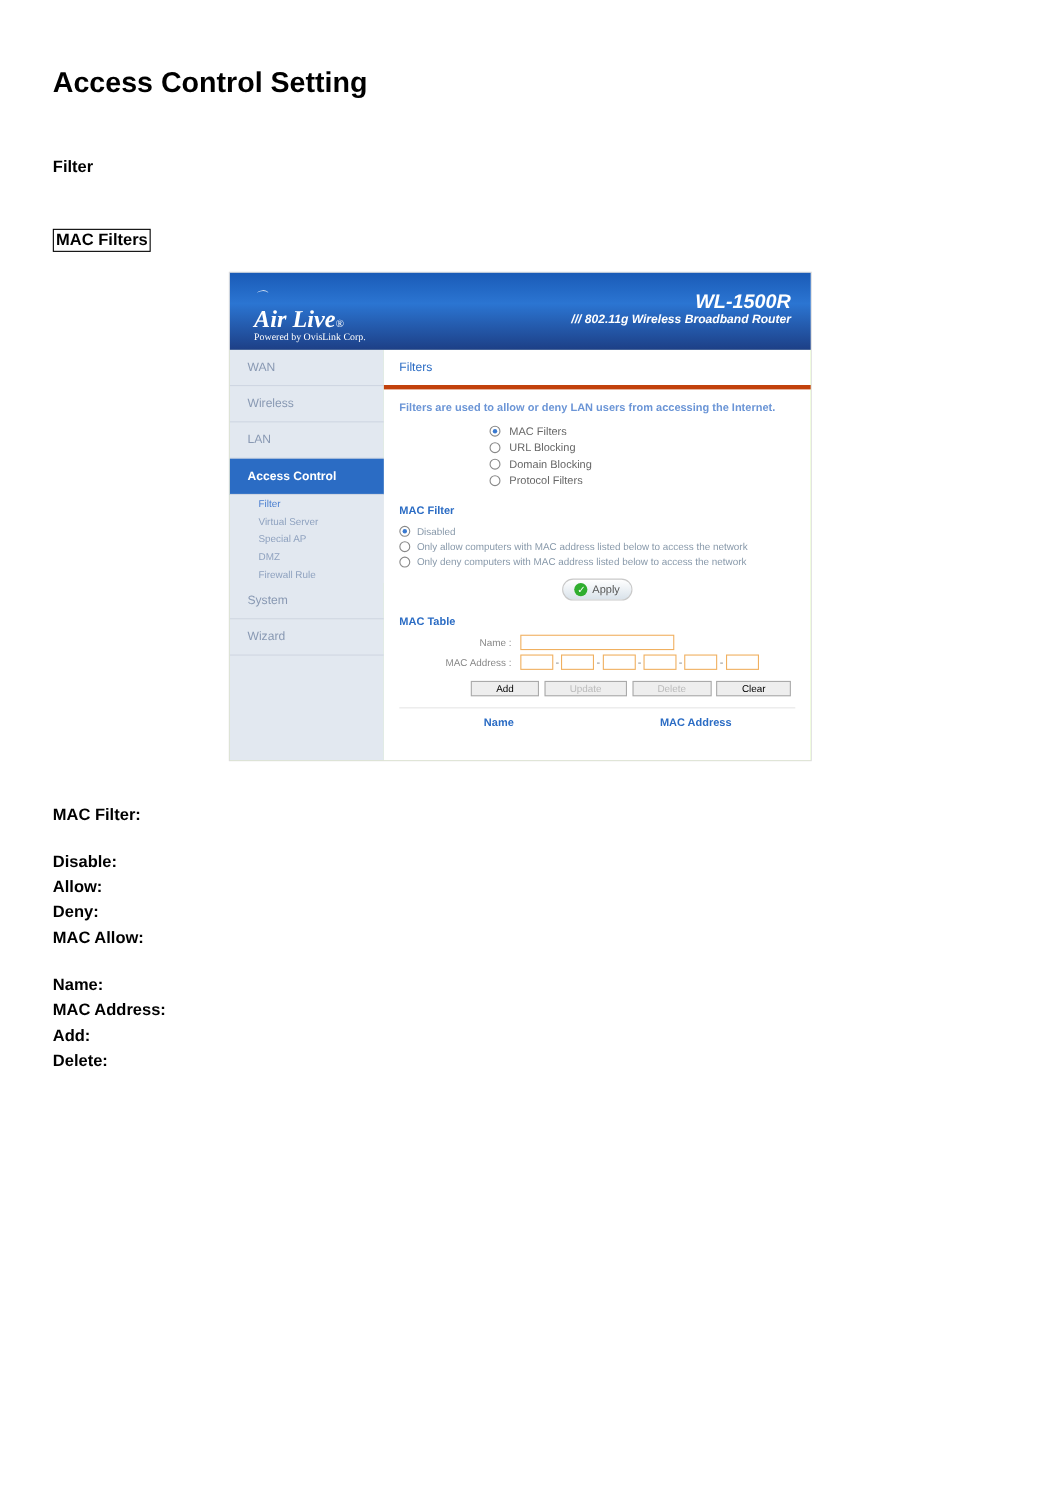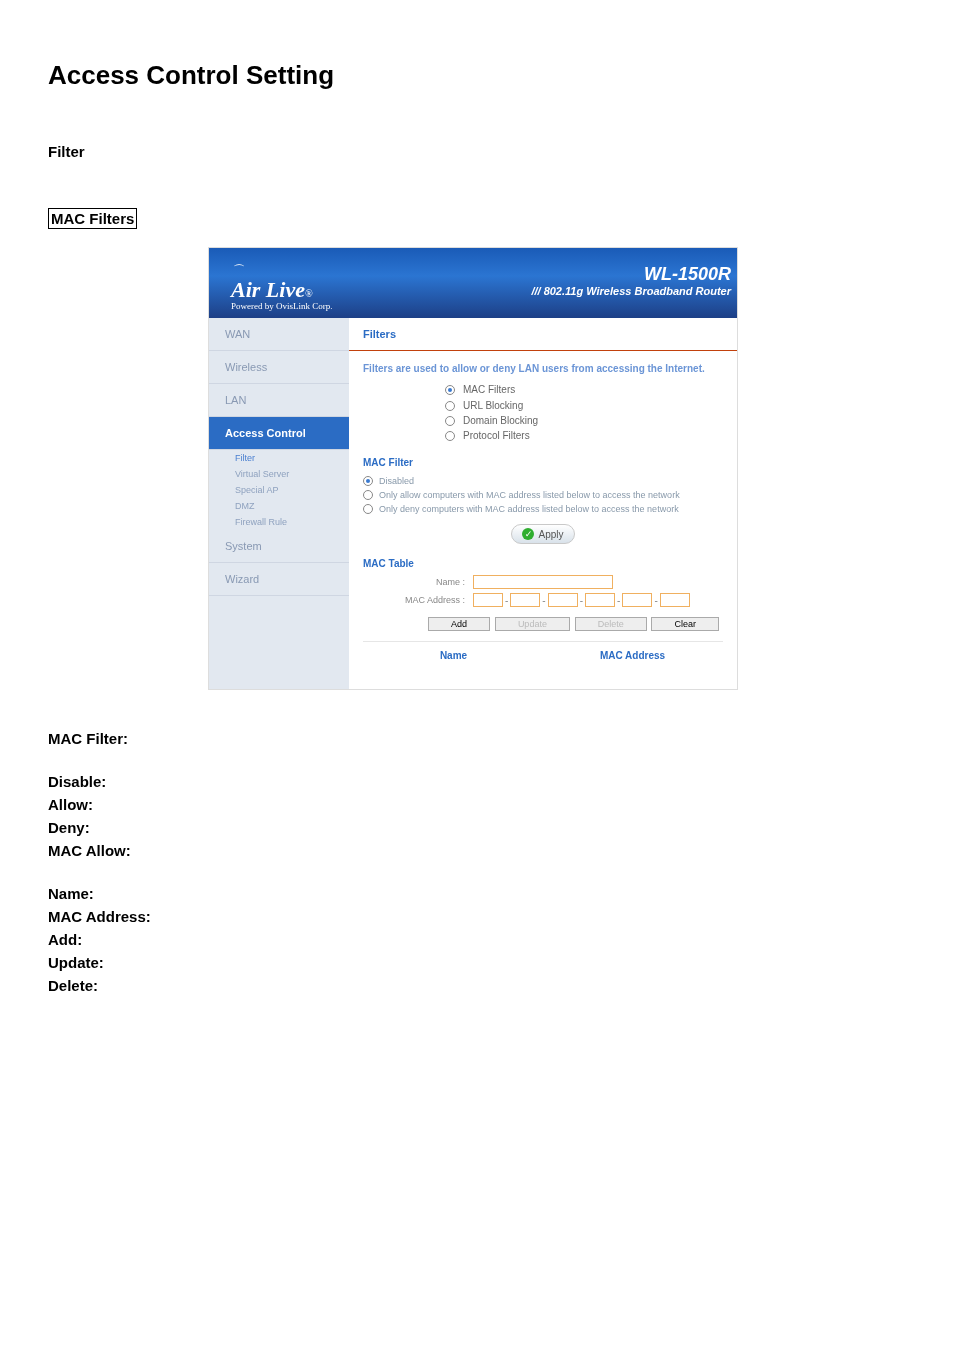--- a/index.html
+++ b/index.html
@@ -29,32 +29,32 @@
   .ru-header {
     background: linear-gradient(#1a5bb7, #2b75d2 40%, #1d3f86);
     color: #fff;
     height: 70px;
     position: relative;
   }
   .ru-logo { position: absolute; left: 22px; top: 14px; font-style: italic; font-family: Georgia, serif; }
   .ru-logo .wifi { display:block; font-size:12px; letter-spacing:1px; margin-bottom:-2px;}
   .ru-logo .air { font-size: 22px; font-weight: bold; }
   .ru-logo .powered { display:block; font-size:9px; font-style: normal; margin-top:-2px;}
-  .ru-right { position: absolute; right: 6px; top: 16px; text-align: right; }
+  .ru-right { position: absolute; right: 18px; top: 16px; text-align: right; }
   .ru-model { font-size: 18px; font-weight: bold; font-style: italic; color: #fff; }
   .ru-sub { font-size: 11px; font-style: italic; font-weight: bold; color: #fff; }
   .ru-body { display: flex; background: #bef264; }
   .ru-side { width: 140px; background: #e2e8f0; }
   .ru-side-item { padding: 10px 16px; border-bottom: 1px solid #cfd6e2; font-size: 11px; color: #8999b3; cursor: pointer; }
   .ru-side-item.active { background: #2b6cc4; color: #fff; font-weight: bold; }
   .ru-subitems { background: #e2e8f0; }
   .ru-subitem { padding: 3px 8px 3px 26px; font-size: 9px; color: #8fa2bf; cursor: pointer; }
   .ru-subitem.active { color: #4a7fd0; }
   .ru-main { flex: 1; background: #fff; padding: 0; }
-  .ru-title { padding: 10px 14px; color: #2b6cc4; font-weight: bold; border-bottom: 1px solid #c2410c; font-size:11px;}
+  .ru-title { padding: 10px 14px; color: #2b6cc4; font-weight: normal; border-bottom: 4px solid #c2410c; font-size:11px;}
   .ru-content { padding: 12px 14px 20px; }
   .ru-hint { color: #6b95d6; font-size: 10px; margin-bottom: 8px; font-weight:bold; }
   .ru-radio-row { display:flex; align-items:center; padding: 2px 0; }
   .ru-radio-row .col-radio { width: 100px; text-align:right; padding-right:8px;}
   .ru-radio { width:10px; height:10px; display:inline-block; border:1px solid #888; border-radius:50%; vertical-align:middle; position:relative;}
   .ru-radio.checked::after { content:""; position:absolute; left:2px; top:2px; width:4px; height:4px; border-radius:50%; background:#3a7ad0;}
   .ru-sec-title { color:#2b6cc4; font-weight:bold; margin: 14px 0 6px; }
   .ru-opt { display:flex; align-items:center; gap:6px; padding:2px 0; font-size:9px; color:#8899aa; }
   .ru-apply-row { text-align:center; margin:8px 0 14px; }
   .ru-apply { display:inline-flex; align-items:center; gap:4px; border:1px solid #c9c9c9; background: linear-gradient(#fff,#d9e2ea); border-radius:10px; padding:3px 10px; font-size:10px; color:#555; cursor:pointer;}
@@ -200,19 +200,18 @@
   <div class="def-block">
     <div class="def-item">Disable:</div>
     <div class="def-item">Allow:</div>
     <div class="def-item">Deny:</div>
     <div class="def-item">MAC Allow:</div>
   </div>
   <div class="def-block">
     <div class="def-item">Name:</div>
     <div class="def-item">MAC Address:</div>
     <div class="def-item">Add:</div>
-    <div class="def-item">Update:</div>
     <div class="def-item">Delete:</div>
   </div>
 </div>
 
 
 
 
 </body></html>

